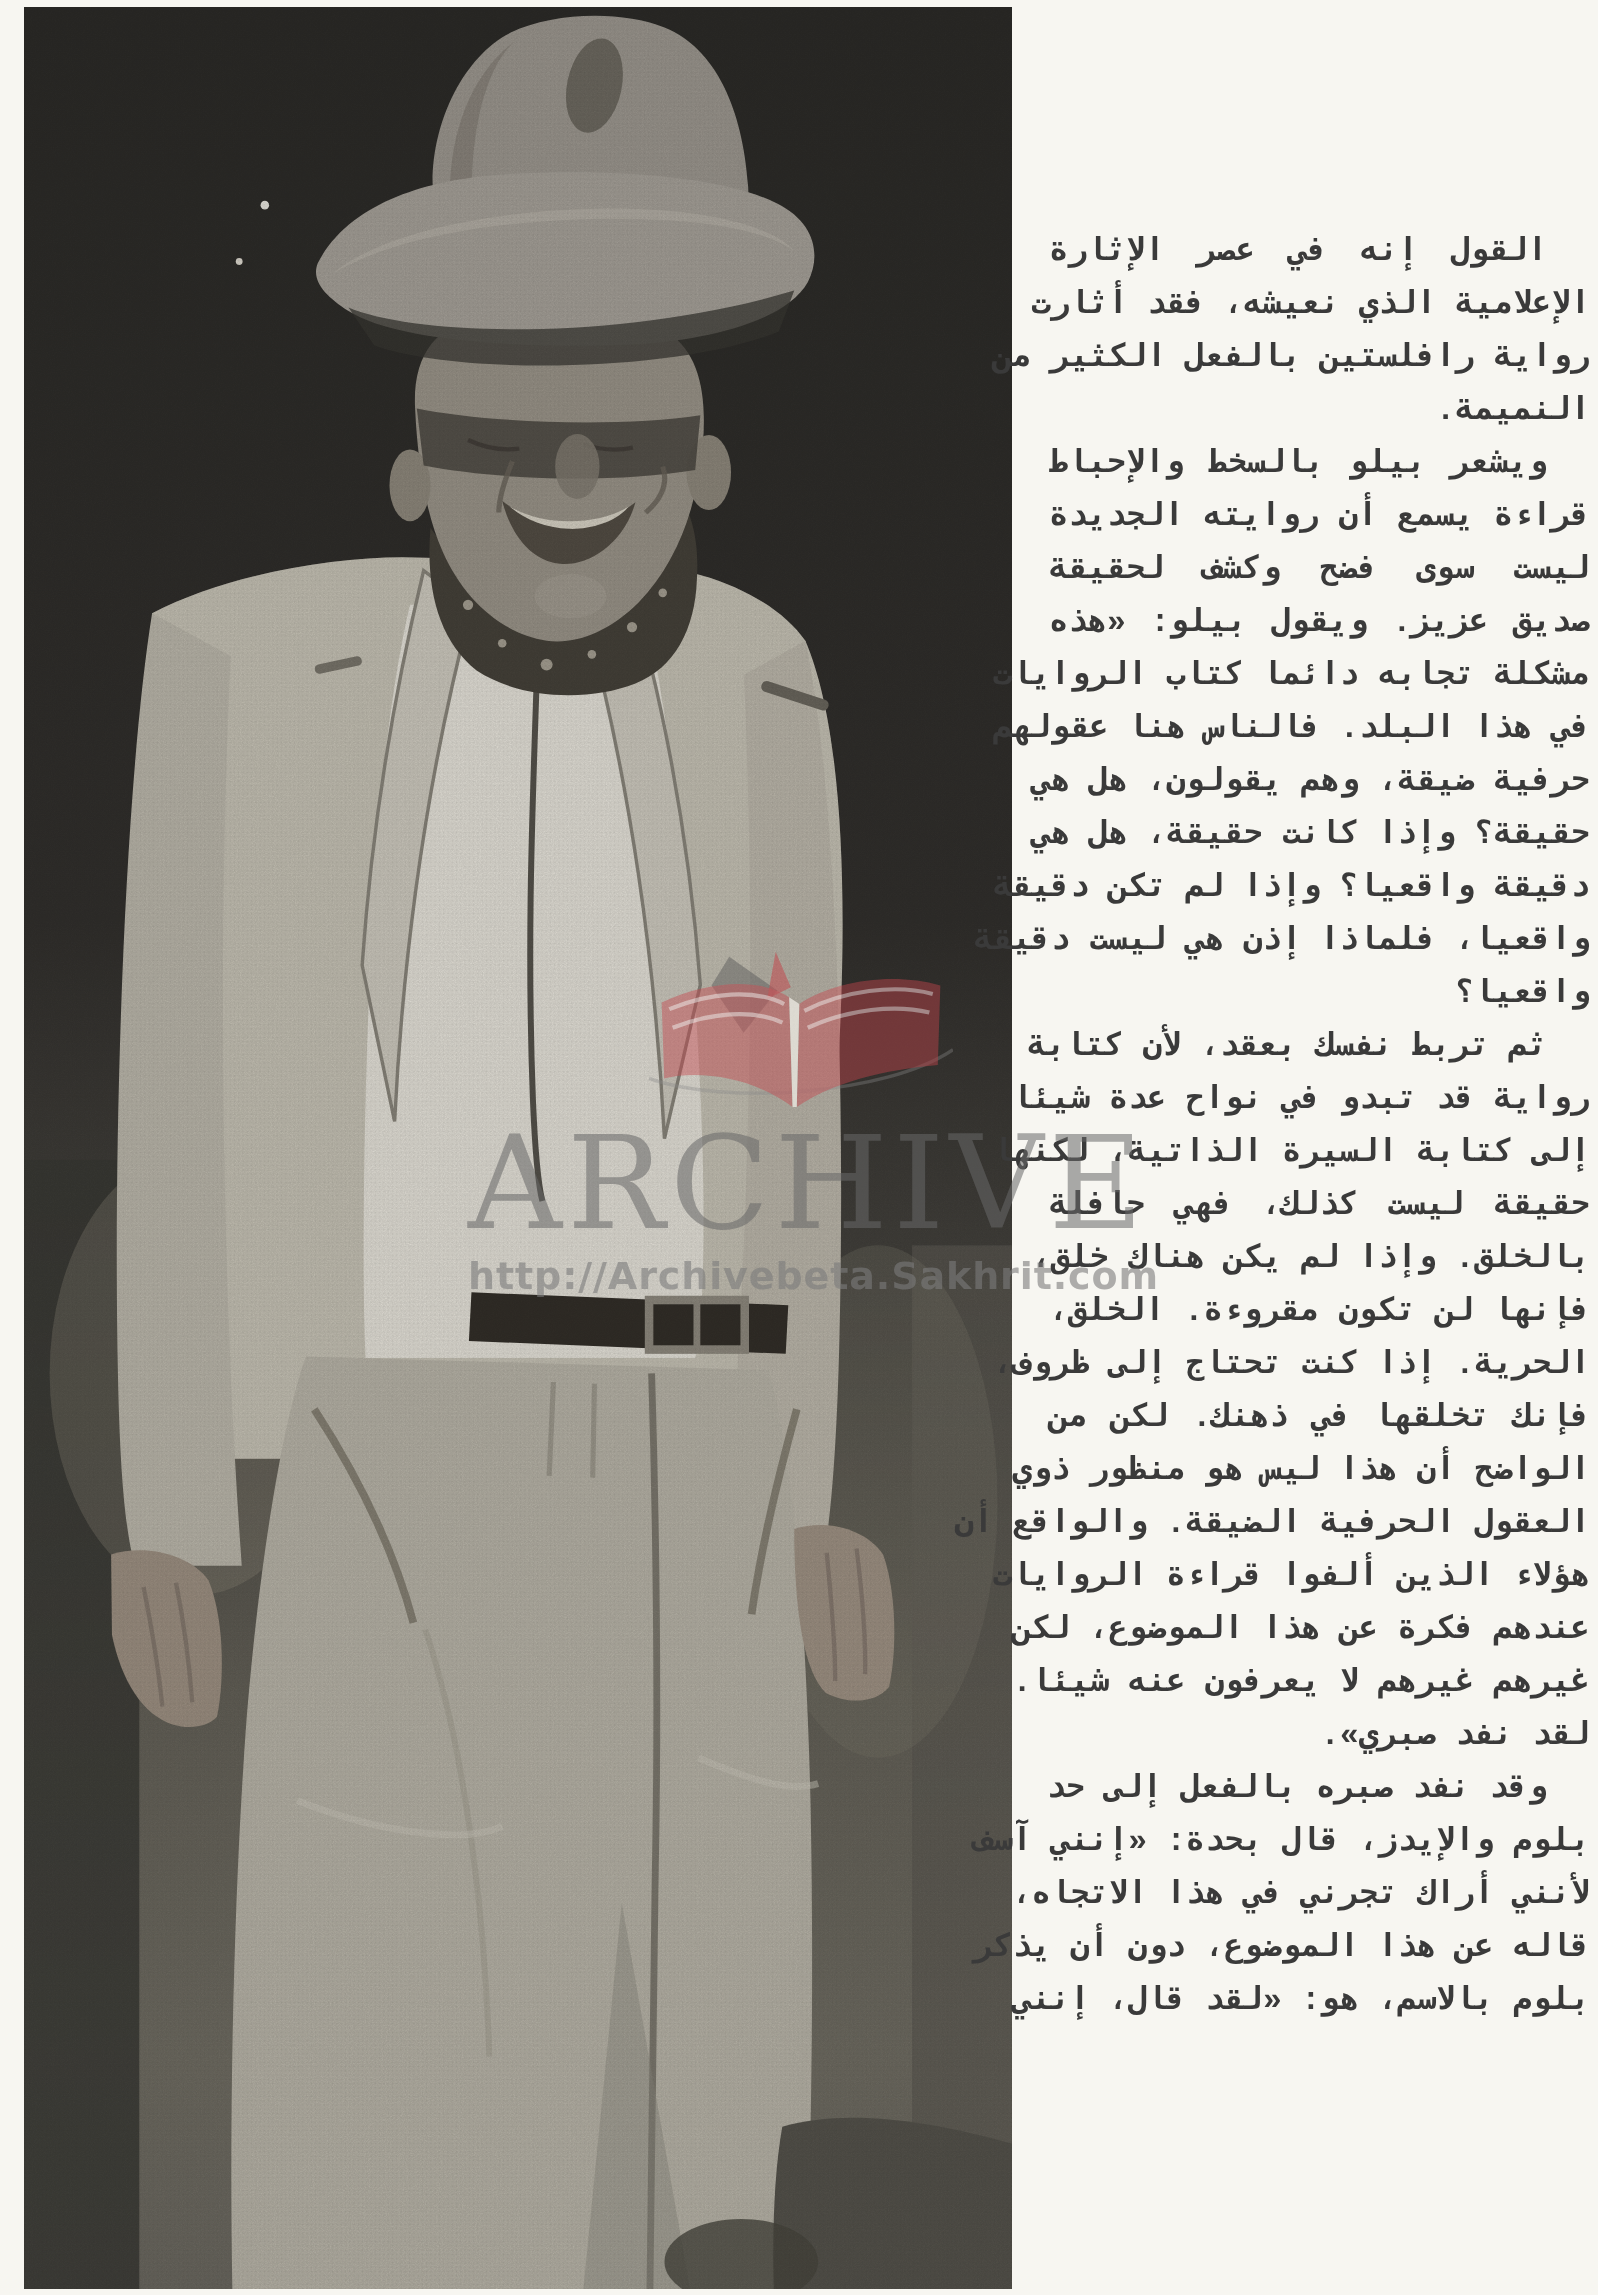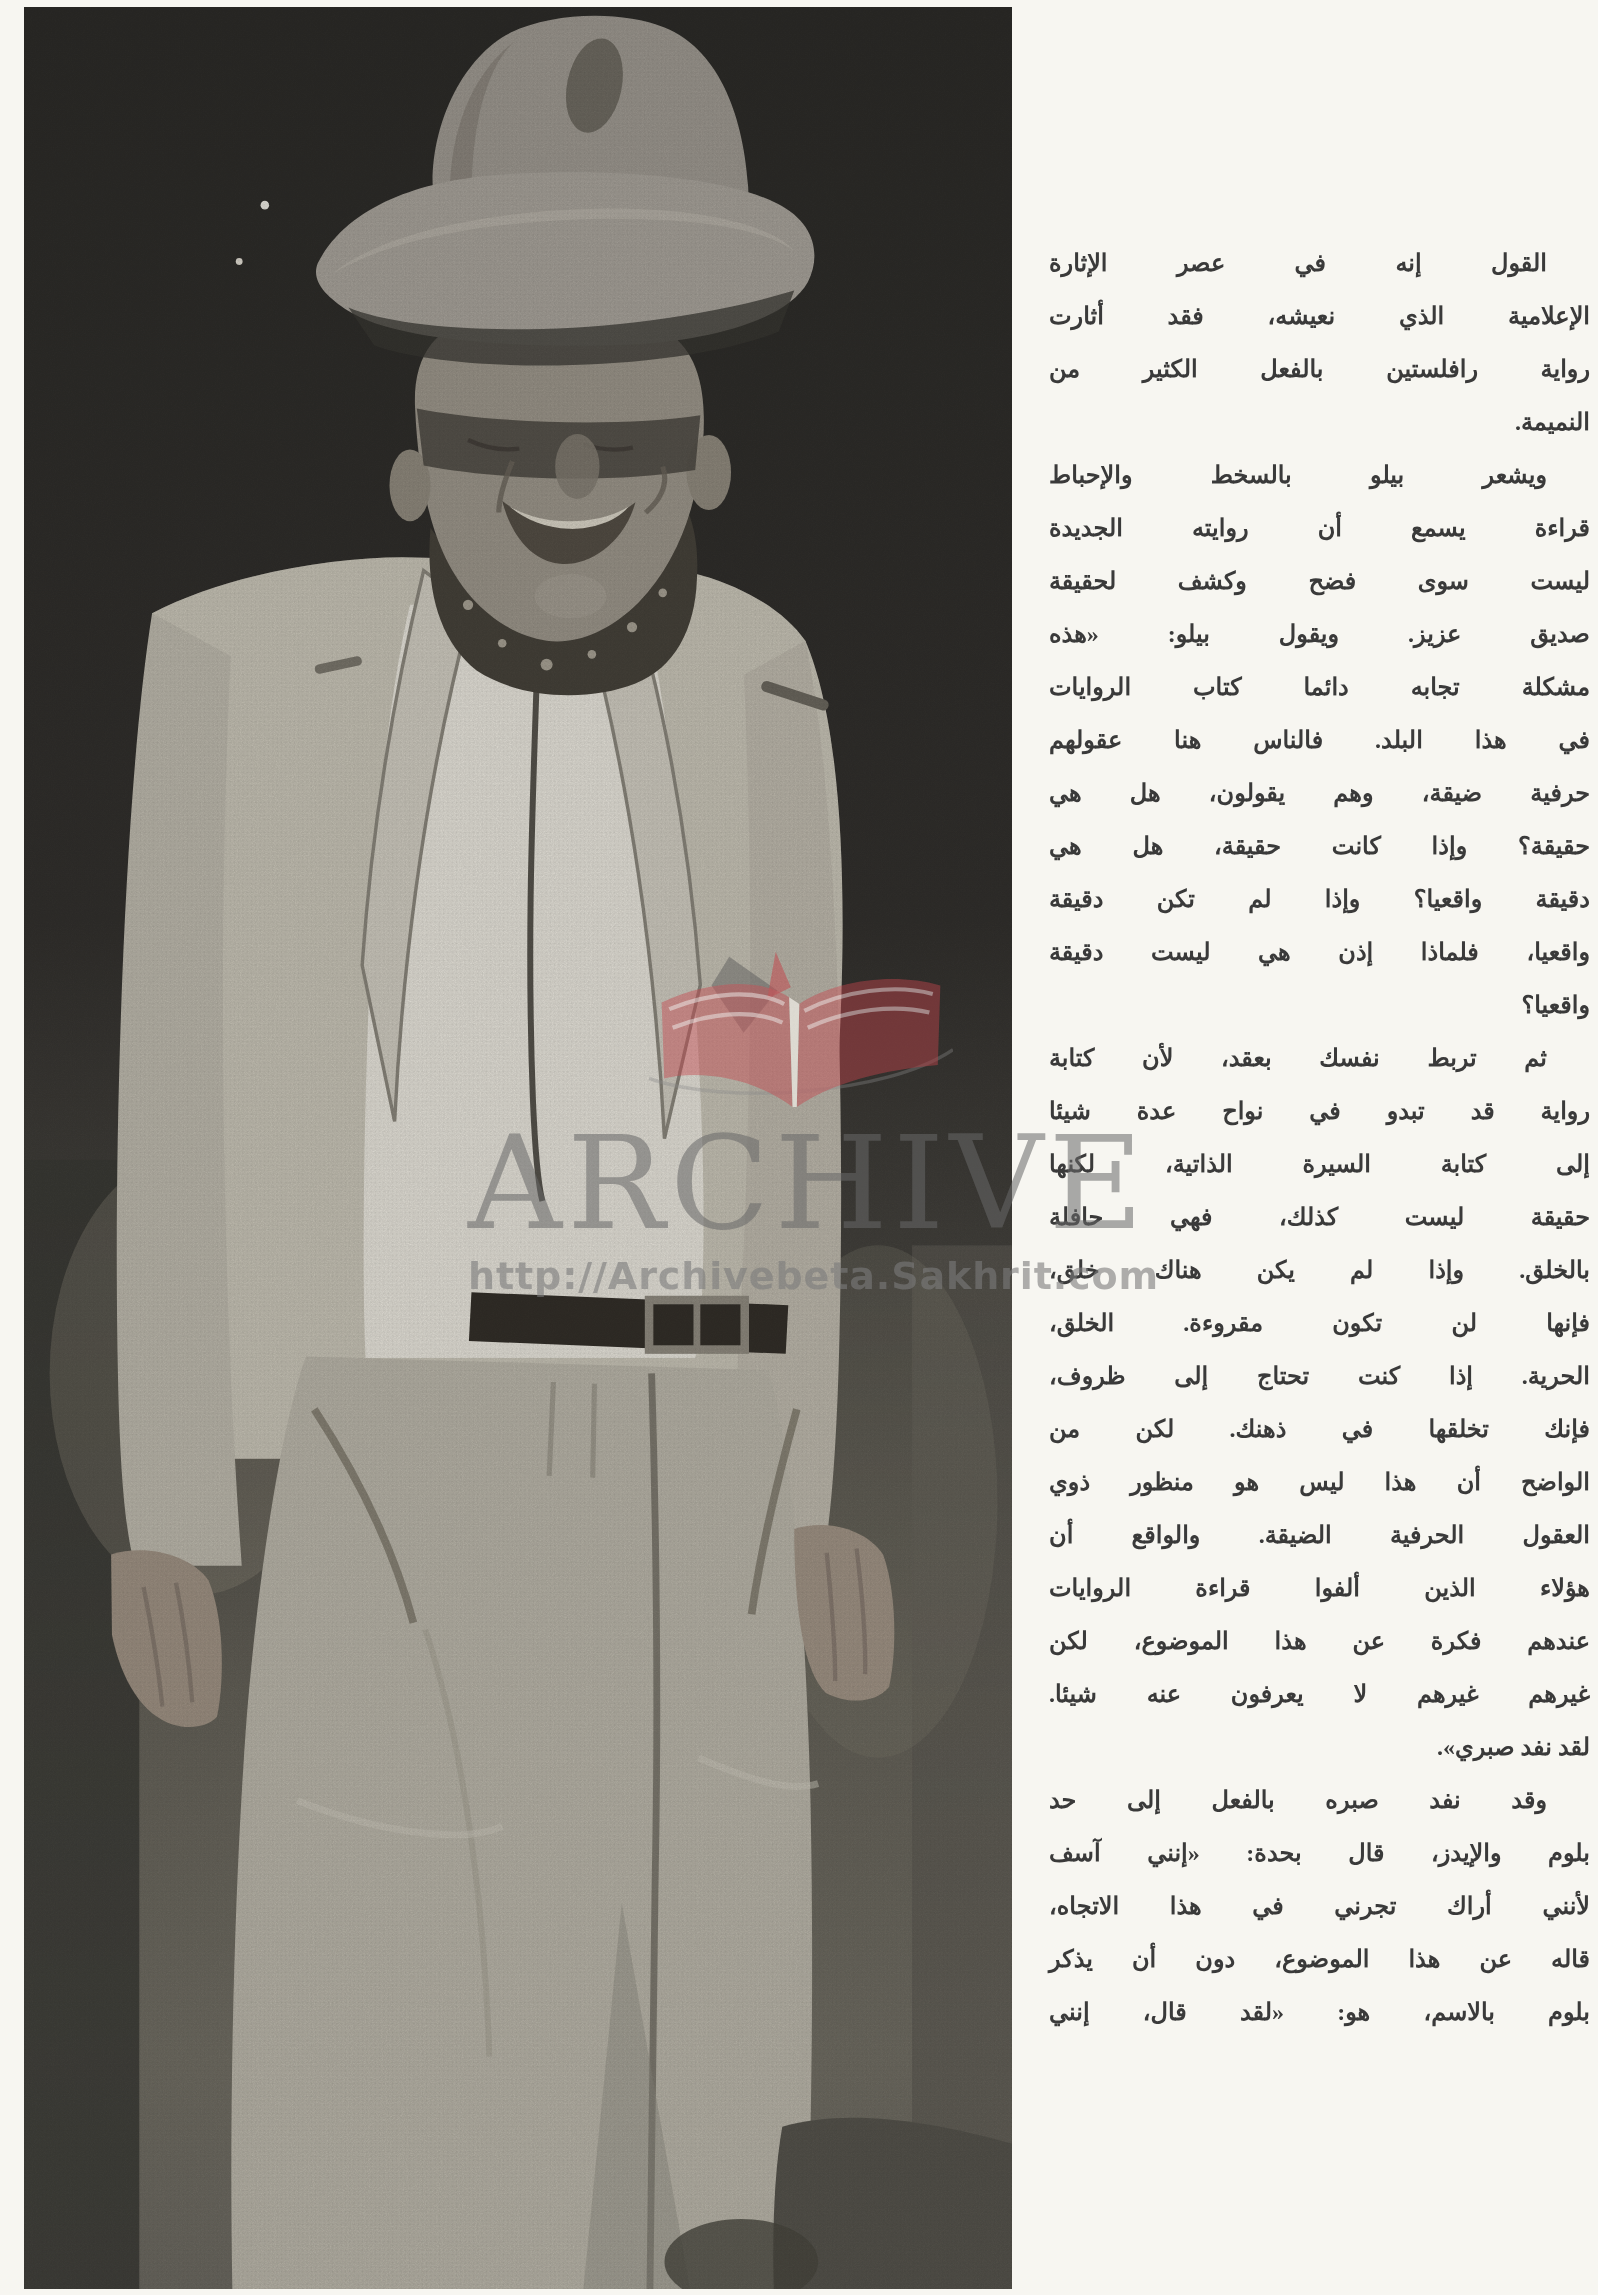--- a/index.html
+++ b/index.html
@@ -13,26 +13,26 @@
     background:#f7f6f1;
   }
   
   .photo{
     position:absolute;left:24px;top:6.8px;width:988px;height:2282px;
     background:#2c2b28;
   }
   .photo svg{display:block;width:100%;height:100%;}
   
   .text-col{
-    position:absolute;left:1049px;top:237px;width:541px;
+    position:absolute;left:1049px;top:225px;width:541px;
     direction:rtl;
     color:#3a3a3a;
-    font-family:Liberation Serif, serif;
+    font-family:Liberation Mono, monospace;
     font-weight:bold;
-    font-size:24px;
+    font-size:32px;
     line-height:53px;
   }
   .line{
     width:100%;
     text-align:justify;
     text-align-last:justify;
     white-space:nowrap;
     overflow:visible;
   }
   .line.indent{padding-right:43px;width:calc(100% - 43px);}

